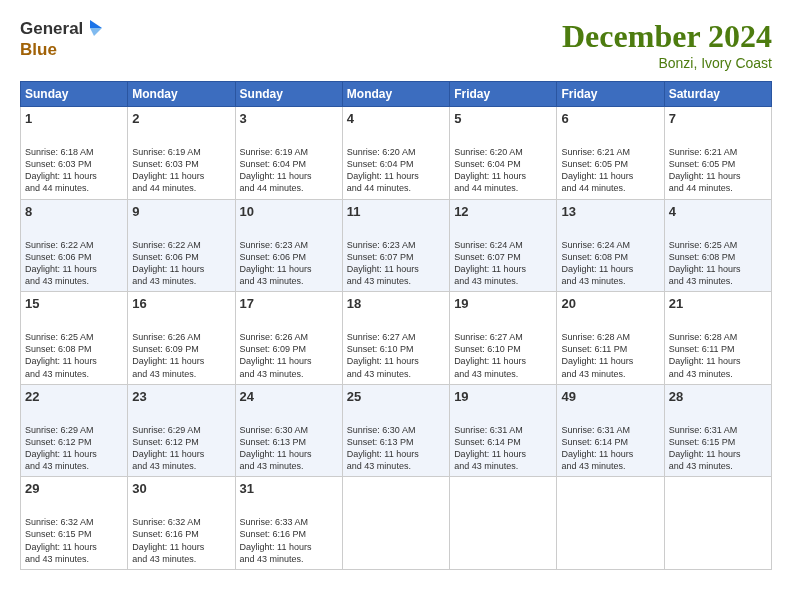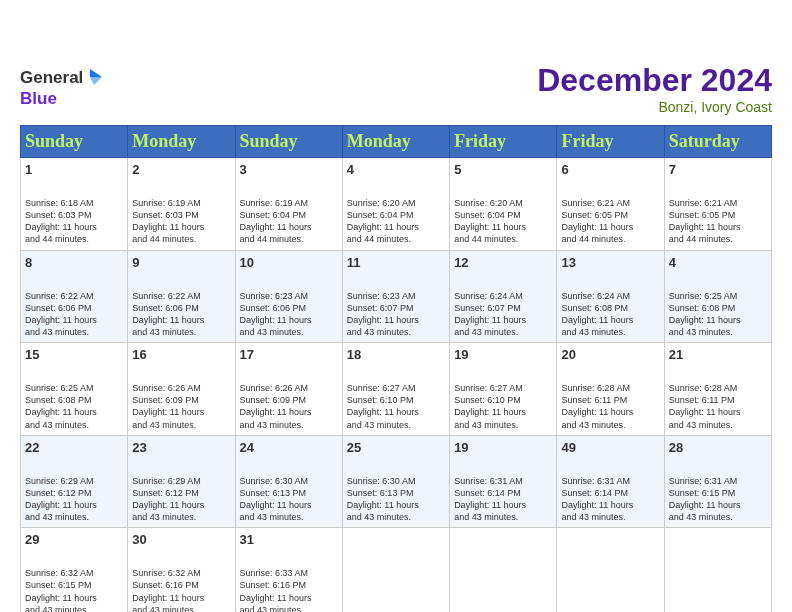--- a/index.html
+++ b/index.html
@@ -12,54 +12,53 @@
     }
     .page {
       width: 792px;
       height: 612px;
       background: #fff;
       padding: 18px 20px 10px 20px;
     }
     .header {
       display: flex;
       justify-content: space-between;
-      align-items: center;
+      align-items: flex-start;
       margin-bottom: 10px;
-      margin-top: 44px;
     }
     .logo {
       display: flex;
       align-items: center;
     }
     .title-block {
       text-align: right;
     }
     .month-title {
       font-size: 32px;
       font-weight: bold;
-      color: #4c1d95;
+      color: #4d7c0f;
+      font-family: Liberation Serif, serif;
     }
     .location {
       font-size: 14px;
       color: #4d7c0f;
     }
     .calendar-table {
       width: 100%;
       border-collapse: collapse;
       table-layout: fixed;
     }
     .calendar-table th {
       background: #3c6dbf;
-      color: #bef264;
-      font-size: 18px;
+      color: #ffffff;
+      font-size: 12px;
       font-weight: bold;
       padding: 5px 4px;
       text-align: left;
       border: 1px solid #2a55a0;
-      font-family: Liberation Serif, serif;
     }
     .calendar-table td {
       border: 1px solid #ccc;
       vertical-align: top;
       padding: 4px 4px;
       font-size: 9.5px;
       color: #333;
       background: #fff;
       height: 82px;
     }
@@ -89,21 +88,21 @@
   <div class="header">
     <div class="logo">
 <div style="line-height:1.2;">
   <div style="display:flex;align-items:center;">
     <span style="font-size:17px;font-weight:bold;color:#333;">General</span>
     <svg width="18" height="22" viewBox="0 0 18 22" style="margin-left:1px;">
       <polygon points="6,2 18,10 6,10" fill="#1a73e8"></polygon>
       <polygon points="6,10 18,10 10,18" fill="#4a9de8" opacity="0.7"></polygon>
     </svg>
   </div>
-  <div style="font-size:17px;font-weight:bold;color:#6d28d9;">Blue</div>
+  <div style="font-size:17px;font-weight:bold;color:#a16207;">Blue</div>
 </div>
       </div>
     <div class="title-block">
       <div class="month-title">December 2024</div>
       <div class="location">Bonzi, Ivory Coast</div>
     </div>
   </div>
 
   <table class="calendar-table">
     <thead>

